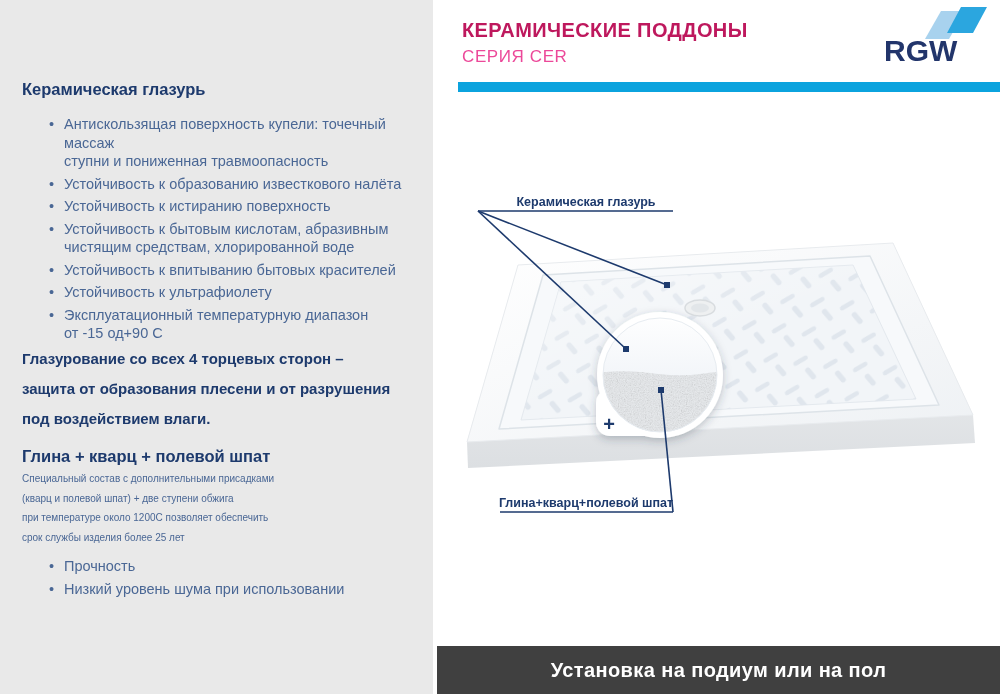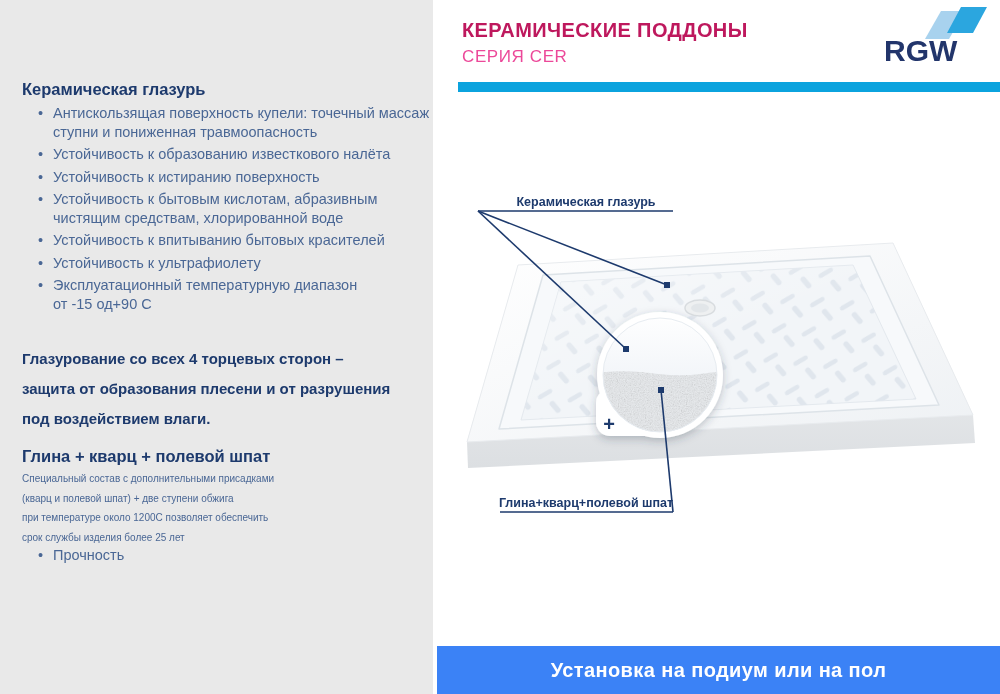--- a/index.html
+++ b/index.html
@@ -4,21 +4,21 @@
 <style>
   html,body{margin:0;padding:0;}
   .page{position:relative;width:1000px;height:694px;background:#ffffff;overflow:hidden;
         font-family:"Liberation Sans","DejaVu Sans",sans-serif;}
 
   
   .panel{position:absolute;left:0;top:0;width:433px;height:694px;background:#e9e9e9;}
   .sec-h{position:absolute;left:22px;font-size:16.5px;font-weight:bold;color:#1d3a6d;white-space:pre-line;}
   .h1{top:80px;}
   .h2{top:447px;}
-  .bullets{position:absolute;left:38px;margin:0;padding:0;list-style:none;}
+  .bullets{position:absolute;left:38px;margin:11px;padding:0;list-style:none;}
   .ul1{top:104px;}
   .ul2{top:546px;}
   .bullets li{position:relative;padding-left:15px;margin-bottom:4px;font-size:14.5px;line-height:18.5px;
               color:#4a6795;white-space:pre-line;}
   .bullets li:before{content:"•";position:absolute;left:0;top:0;color:#4a6795;}
   .highlight{position:absolute;left:22px;top:344px;font-size:15px;line-height:30px;font-weight:bold;
              color:#1d3a6d;white-space:pre-line;}
   .intro{position:absolute;left:22px;top:469px;font-size:10px;line-height:19.5px;color:#4a6795;white-space:pre-line;}
 
   
@@ -27,21 +27,21 @@
   .rule{position:absolute;left:458px;right:0;top:82px;height:10px;background:#0ba3de;}
   .logo{position:absolute;left:870px;top:4px;}
 
   
   .figure{position:absolute;left:440px;top:190px;}
   .callout{font-size:12.5px;font-weight:bold;fill:#1d3a6d;}
   .plus{font-size:20px;font-weight:bold;fill:#1d3a6d;}
   svg text{font-family:"Liberation Sans","DejaVu Sans",sans-serif;}
 
   
-  .banner{position:absolute;left:437px;right:0;top:646px;height:48px;background:#3b82f6;
+  .banner{position:absolute;left:437px;right:0;top:646px;height:48px;background:#404040;
           display:flex;align-items:center;justify-content:center;}
   .banner span{color:#ffffff;font-size:20px;font-weight:bold;letter-spacing:.4px;}
 </style>
 </head>
 <body>
 
 <div class="page">
 
   <div class="panel">
     <div class="sec-h h1">Керамическая глазурь</div>
@@ -60,20 +60,21 @@
     <div class="highlight">Глазурование со всех 4 торцевых сторон –
 защита от образования плесени и от разрушения
 под воздействием влаги.</div>
     <div class="sec-h h2">Глина + кварц + полевой шпат</div>
     <div class="intro">Специальный состав с дополнительными присадками
 (кварц и полевой шпат) + две ступени обжига
 при температуре около 1200С позволяет обеспечить
 срок службы изделия более 25 лет</div>
     <ul class="bullets ul2">
       <li>Прочность</li>
+      <li>Низкий уровень шума при использовании</li>
     </ul>
   </div>
 
   <div class="h-title">КЕРАМИЧЕСКИЕ ПОДДОНЫ</div>
   <div class="h-sub">СЕРИЯ CER</div>
   <div class="rule"></div>
 
   <svg class="logo" width="125" height="70" viewBox="0 0 125 70">
     <polygon points="55,35 71,7 95,7 79,35" fill="#a8d2ee"></polygon>
     <polygon points="77,29 91,3 117,3 103,29" fill="#2ba6df"></polygon>

